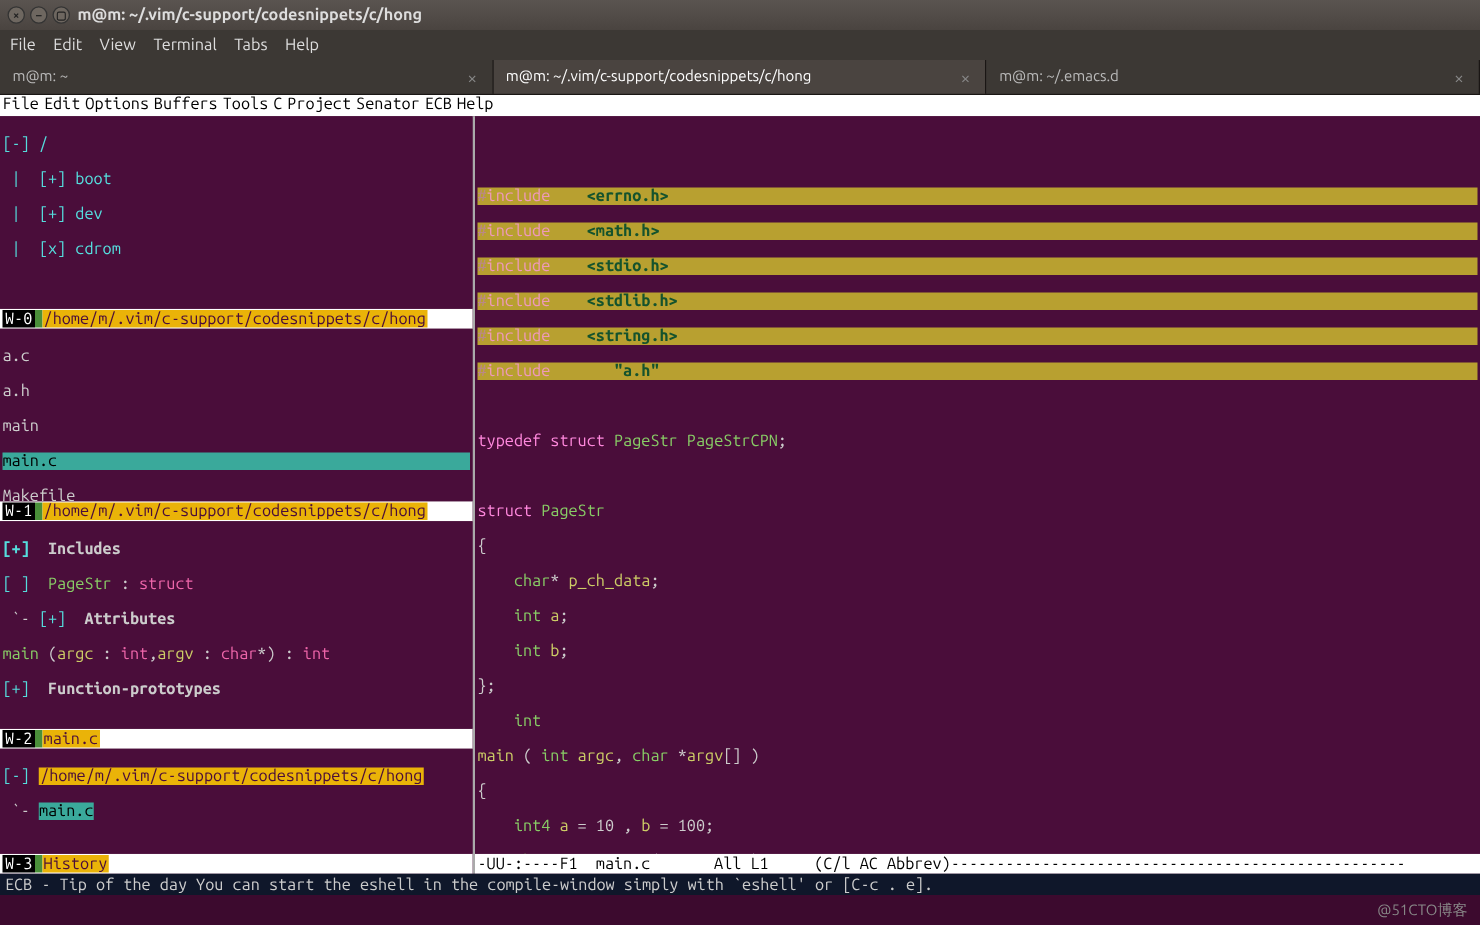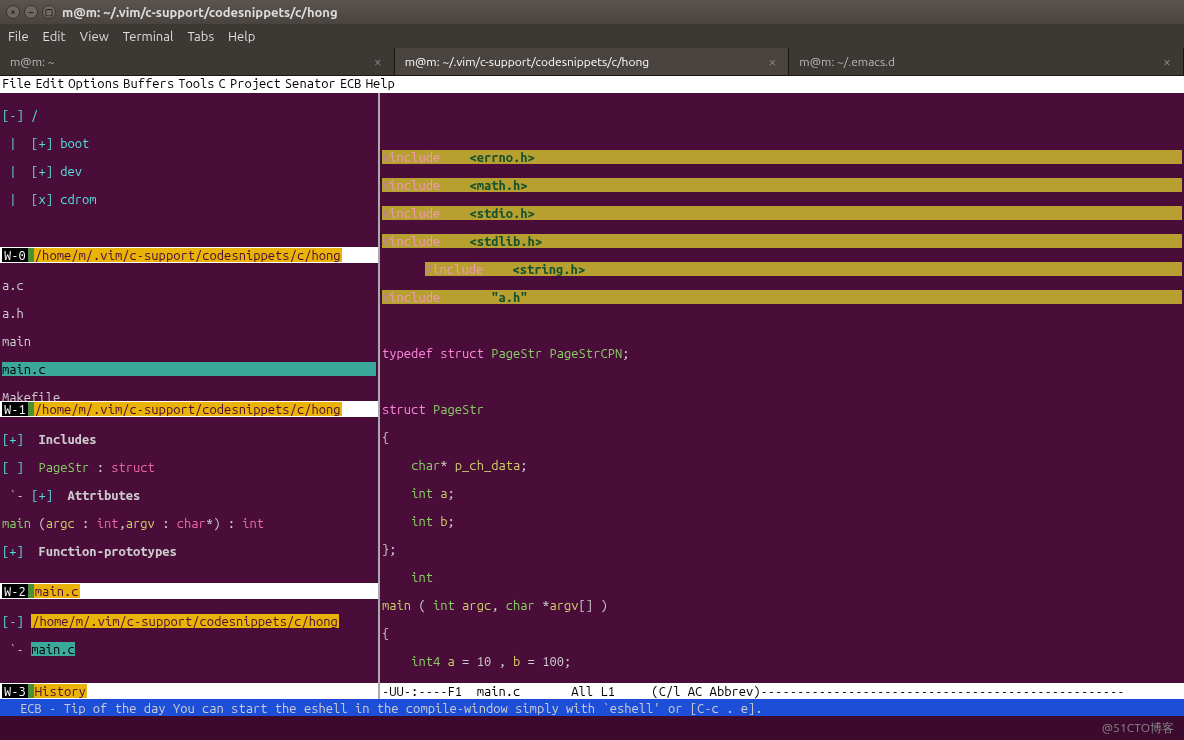--- a/index.html
+++ b/index.html
@@ -25,21 +25,21 @@
 .modeline .grn { background:#4a8f3a; width:6px; height:14px; display:inline-block; }
 .path-hl { background:#eab308; color:#4a0d3a; padding:0 1px; }
 .cyan { color:#5dd; }
 .green { color:#8c6; }
 .yellow { color:#cc6; }
 .pink { color:#e6a; }
 .pinkbright { color:#f8d; }
 .sel { background:#3aa99b; color:#000; }
 .hl-yellow { background:#b8a030; }
 .hl-cyan-txt { color:#14532d;font-weight:bold; }
-.minibuf { height:17px; background:#1d4ed8; color:#ccc; padding:0 20px; font-size:13px; display:flex; align-items:center; }
+.minibuf { height:17px; background:#0f172a; color:#ccc; padding:0 4px; font-size:13px; display:flex; align-items:center; }
 .statusbar { position:absolute; bottom:0; left:0; height:24px; width:100%; color:#888; display:flex; align-items:center; justify-content:flex-end; padding:0 10px; font-family:Ubuntu,sans-serif; font-size:12px; pointer-events:none; }
 </style>
 </head>
 <body>
 
 <div class="titlebar">
   <div class="win-btns">
     <div class="win-btn">×</div>
     <div class="win-btn">–</div>
     <div class="win-btn">▢</div>
@@ -112,21 +112,21 @@
 <span style="display: block;">a.h</span>
 <span style="display: block;">main</span>
 <span class="sel" style="display: block;">main.c</span>
 <span style="display: block;">Makefile</span>
         </div>
       </div>
       <div class="modeline"><span class="tag">W-1</span><span class="grn"></span><span class="path-hl">/home/m/.vim/c-support/codesnippets/c/hong</span></div>
 
       <div class="pane" style="height:166px">
         <div class="pane-content">
-<span style="display: block;"><span class="cyan">[+]</span>  <b>Includes</b></span>
+<span style="display: block; font-weight: bold;"><span class="cyan">[+]</span>  <b>Includes</b></span>
 <span style="display: block;"><span class="cyan">[ ]</span>  <span class="green">PageStr</span> : <span class="pink">struct</span></span>
 <span style="display: block;"> `- <span class="cyan">[+]</span>  <b>Attributes</b></span>
 <span style="display: block;"><span class="green">main</span> (<span class="yellow">argc</span> : <span class="pink">int</span>,<span class="yellow">argv</span> : <span class="pink">char</span>*) : <span class="pink">int</span></span>
 <span style="display: block;"><span class="cyan">[+]</span>  <b>Function-prototypes</b></span>
         </div>
       </div>
       <div class="modeline"><span class="tag">W-2</span><span class="grn"></span><span class="path-hl">main.c</span></div>
 
       <div class="pane" style="flex:1">
         <div class="pane-content">
@@ -141,21 +141,21 @@
     <div class="right-col">
       <div class="pane" style="flex:1">
         <div class="pane-content" style="line-height:14px">
 <span style="display: block;"></span>
 <span style="display: block;"></span>
 <span style="display: block;"></span>
 <span class="hl-yellow" style="display: block;"><span style="color:#b88">#</span><span style="color:#e9b">include</span>    <span class="hl-cyan-txt">&lt;errno.h&gt;</span></span>
 <span class="hl-yellow" style="display: block;"><span style="color:#b88">#</span><span style="color:#e9b">include</span>    <span class="hl-cyan-txt">&lt;math.h&gt;</span></span>
 <span class="hl-yellow" style="display: block;"><span style="color:#b88">#</span><span style="color:#e9b">include</span>    <span class="hl-cyan-txt">&lt;stdio.h&gt;</span></span>
 <span class="hl-yellow" style="display: block;"><span style="color:#b88">#</span><span style="color:#e9b">include</span>    <span class="hl-cyan-txt">&lt;stdlib.h&gt;</span></span>
-<span class="hl-yellow" style="display: block; margin-left: 43px;"><span style="color:#b88">#</span><span style="color:#e9b">include</span>    <span class="hl-cyan-txt">&lt;string.h&gt;</span></span>
+<span class="hl-yellow" style="display: block;"><span style="color:#b88">#</span><span style="color:#e9b">include</span>    <span class="hl-cyan-txt">&lt;string.h&gt;</span></span>
 <span class="hl-yellow" style="display: block;"><span style="color:#b88">#</span><span style="color:#e9b">include</span>       <span class="hl-cyan-txt">"a.h"</span></span>
 <span style="display: block;"></span>
 <span style="display: block;"></span>
 <span style="display: block;"><span class="pinkbright">typedef</span> <span class="pinkbright">struct</span> <span class="green">PageStr</span> <span class="green">PageStrCPN</span>;</span>
 <span style="display: block;"></span>
 <span style="display: block;"></span>
 <span style="display: block;"><span class="pinkbright">struct</span> <span class="green">PageStr</span></span>
 <span style="display: block;">{</span>
 <span style="display: block;">    <span class="green">char</span>* <span class="yellow">p_ch_data</span>;</span>
 <span style="display: block;">    <span class="green">int</span> <span class="yellow">a</span>;</span>

